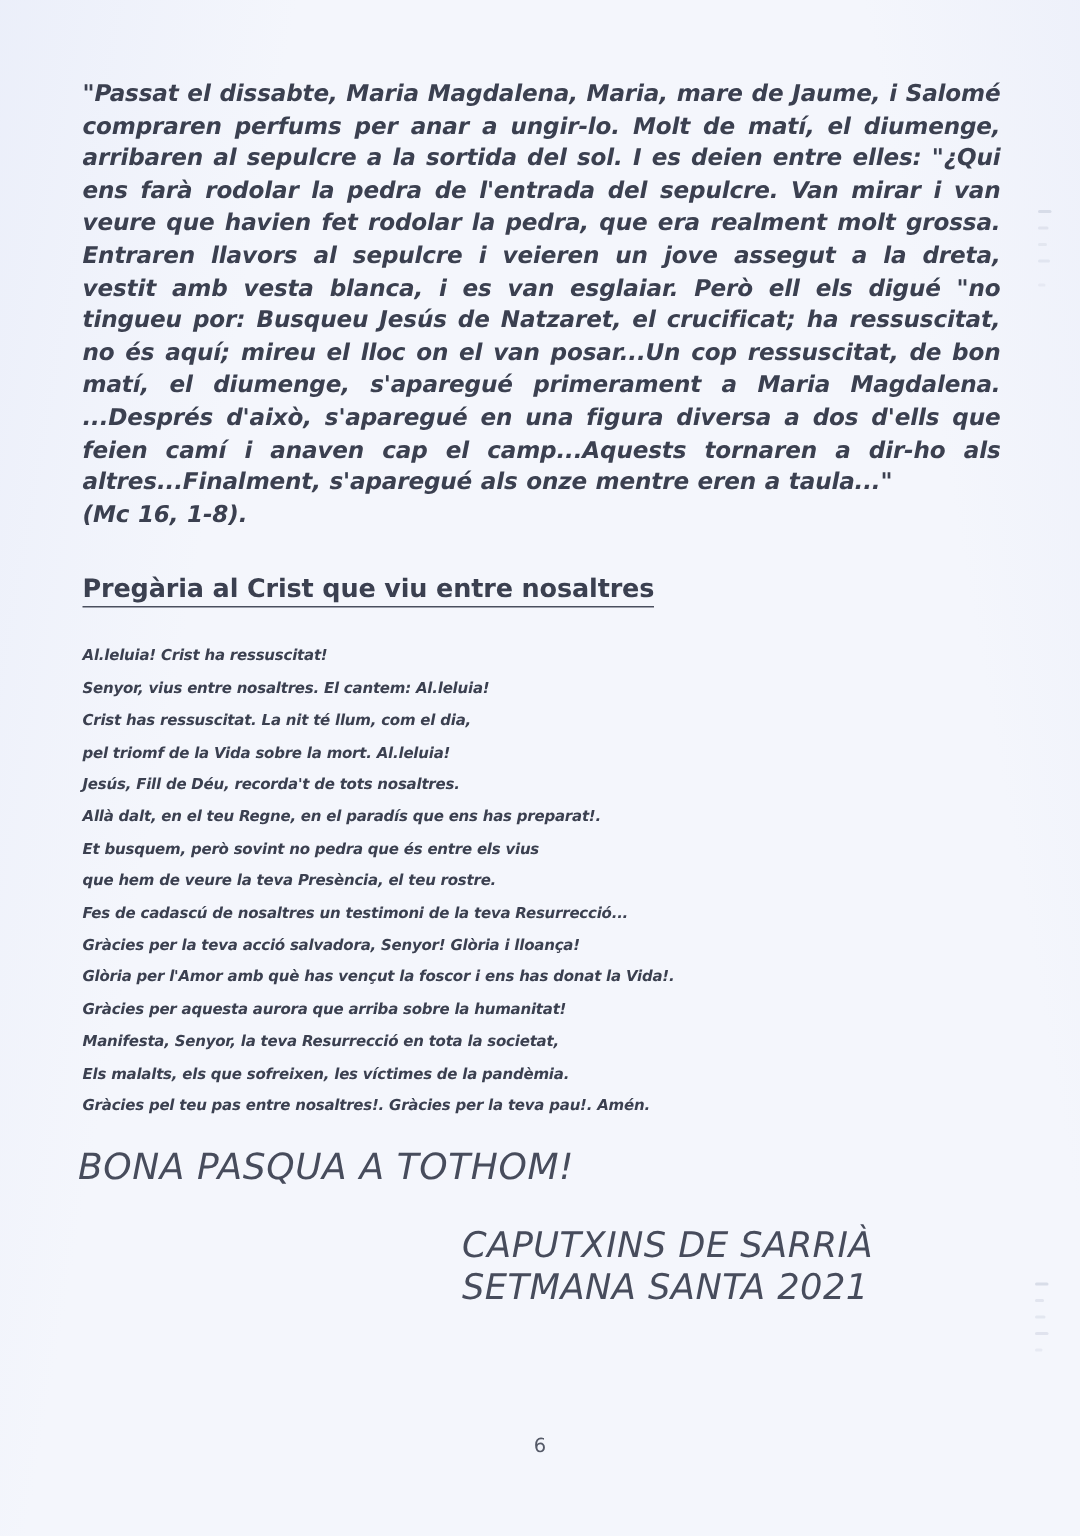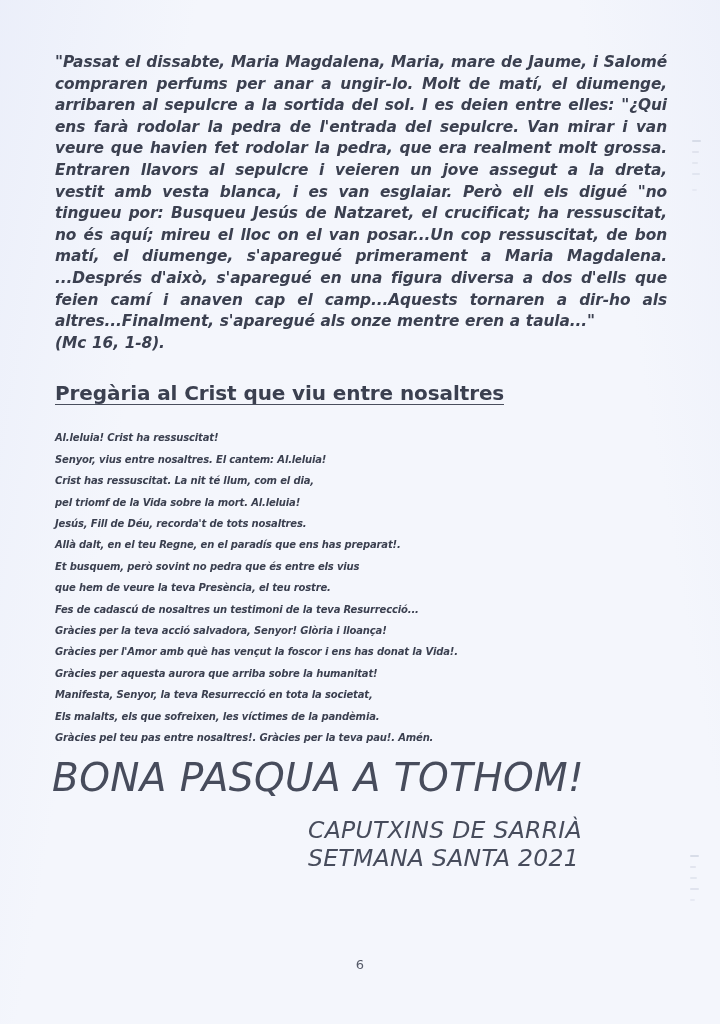--- a/index.html
+++ b/index.html
@@ -51,21 +51,21 @@
   .quote .tail {
     display: block;
     text-align: left;
   }
 
   
   .section-heading {
     margin: 29px 0 0 0;
     font-family: "DejaVu Sans", sans-serif;
     font-weight: 600;
-    font-size: 20px;
+    font-size: 17px;
     line-height: 20px;
     color: #3b4050;
     letter-spacing: -0.1px;
     display: inline-block;
     border-bottom: 1.4px solid #4a4f5e;
     padding-bottom: 1px;
   }
 
   
   .prayer {
@@ -83,21 +83,21 @@
     white-space: nowrap;
     font-style: italic;
   }
 
   
   .greeting {
     margin: 11px 0 16px -3px;
     font-family: "DejaVu Sans", sans-serif;
     font-weight: 400;
     font-style: italic;
-    font-size: 39px;
+    font-size: 24px;
     line-height: 38px;
     letter-spacing: 0.4px;
     color: #474c5c;
     white-space: nowrap;
   }
 
   
   .signature {
     margin: 20px 0 0 0;
     padding: 0;
@@ -169,21 +169,21 @@
       <li>Al.leluia! Crist ha ressuscitat!</li>
       <li>Senyor, vius entre nosaltres. El cantem: Al.leluia!</li>
       <li>Crist has ressuscitat. La nit té llum, com el dia,</li>
       <li>pel triomf de la Vida sobre la mort. Al.leluia!</li>
       <li>Jesús, Fill de Déu, recorda't de tots nosaltres.</li>
       <li>Allà dalt, en el teu Regne, en el paradís que ens has preparat!.</li>
       <li>Et busquem, però sovint no pedra que és entre els vius</li>
       <li>que hem de veure la teva Presència, el teu rostre.</li>
       <li>Fes de cadascú de nosaltres un testimoni de la teva Resurrecció...</li>
       <li>Gràcies per la teva acció salvadora, Senyor! Glòria i lloança!</li>
-      <li>Gràcies per l'Amor amb què has vençut la foscor i ens has donat la Vida!.</li>
+      <li>Glòria per l'Amor amb què has vençut la foscor i ens has donat la Vida!.</li>
       <li>Gràcies per aquesta aurora que arriba sobre la humanitat!</li>
       <li>Manifesta, Senyor, la teva Resurrecció en tota la societat,</li>
       <li>Els malalts, els que sofreixen, les víctimes de la pandèmia.</li>
       <li>Gràcies pel teu pas entre nosaltres!. Gràcies per la teva pau!. Amén.</li>
     </ul>
 
     <div class="greeting">BONA PASQUA A TOTHOM!</div>
 
     <ul class="signature">
       <li>CAPUTXINS DE SARRIÀ</li>

